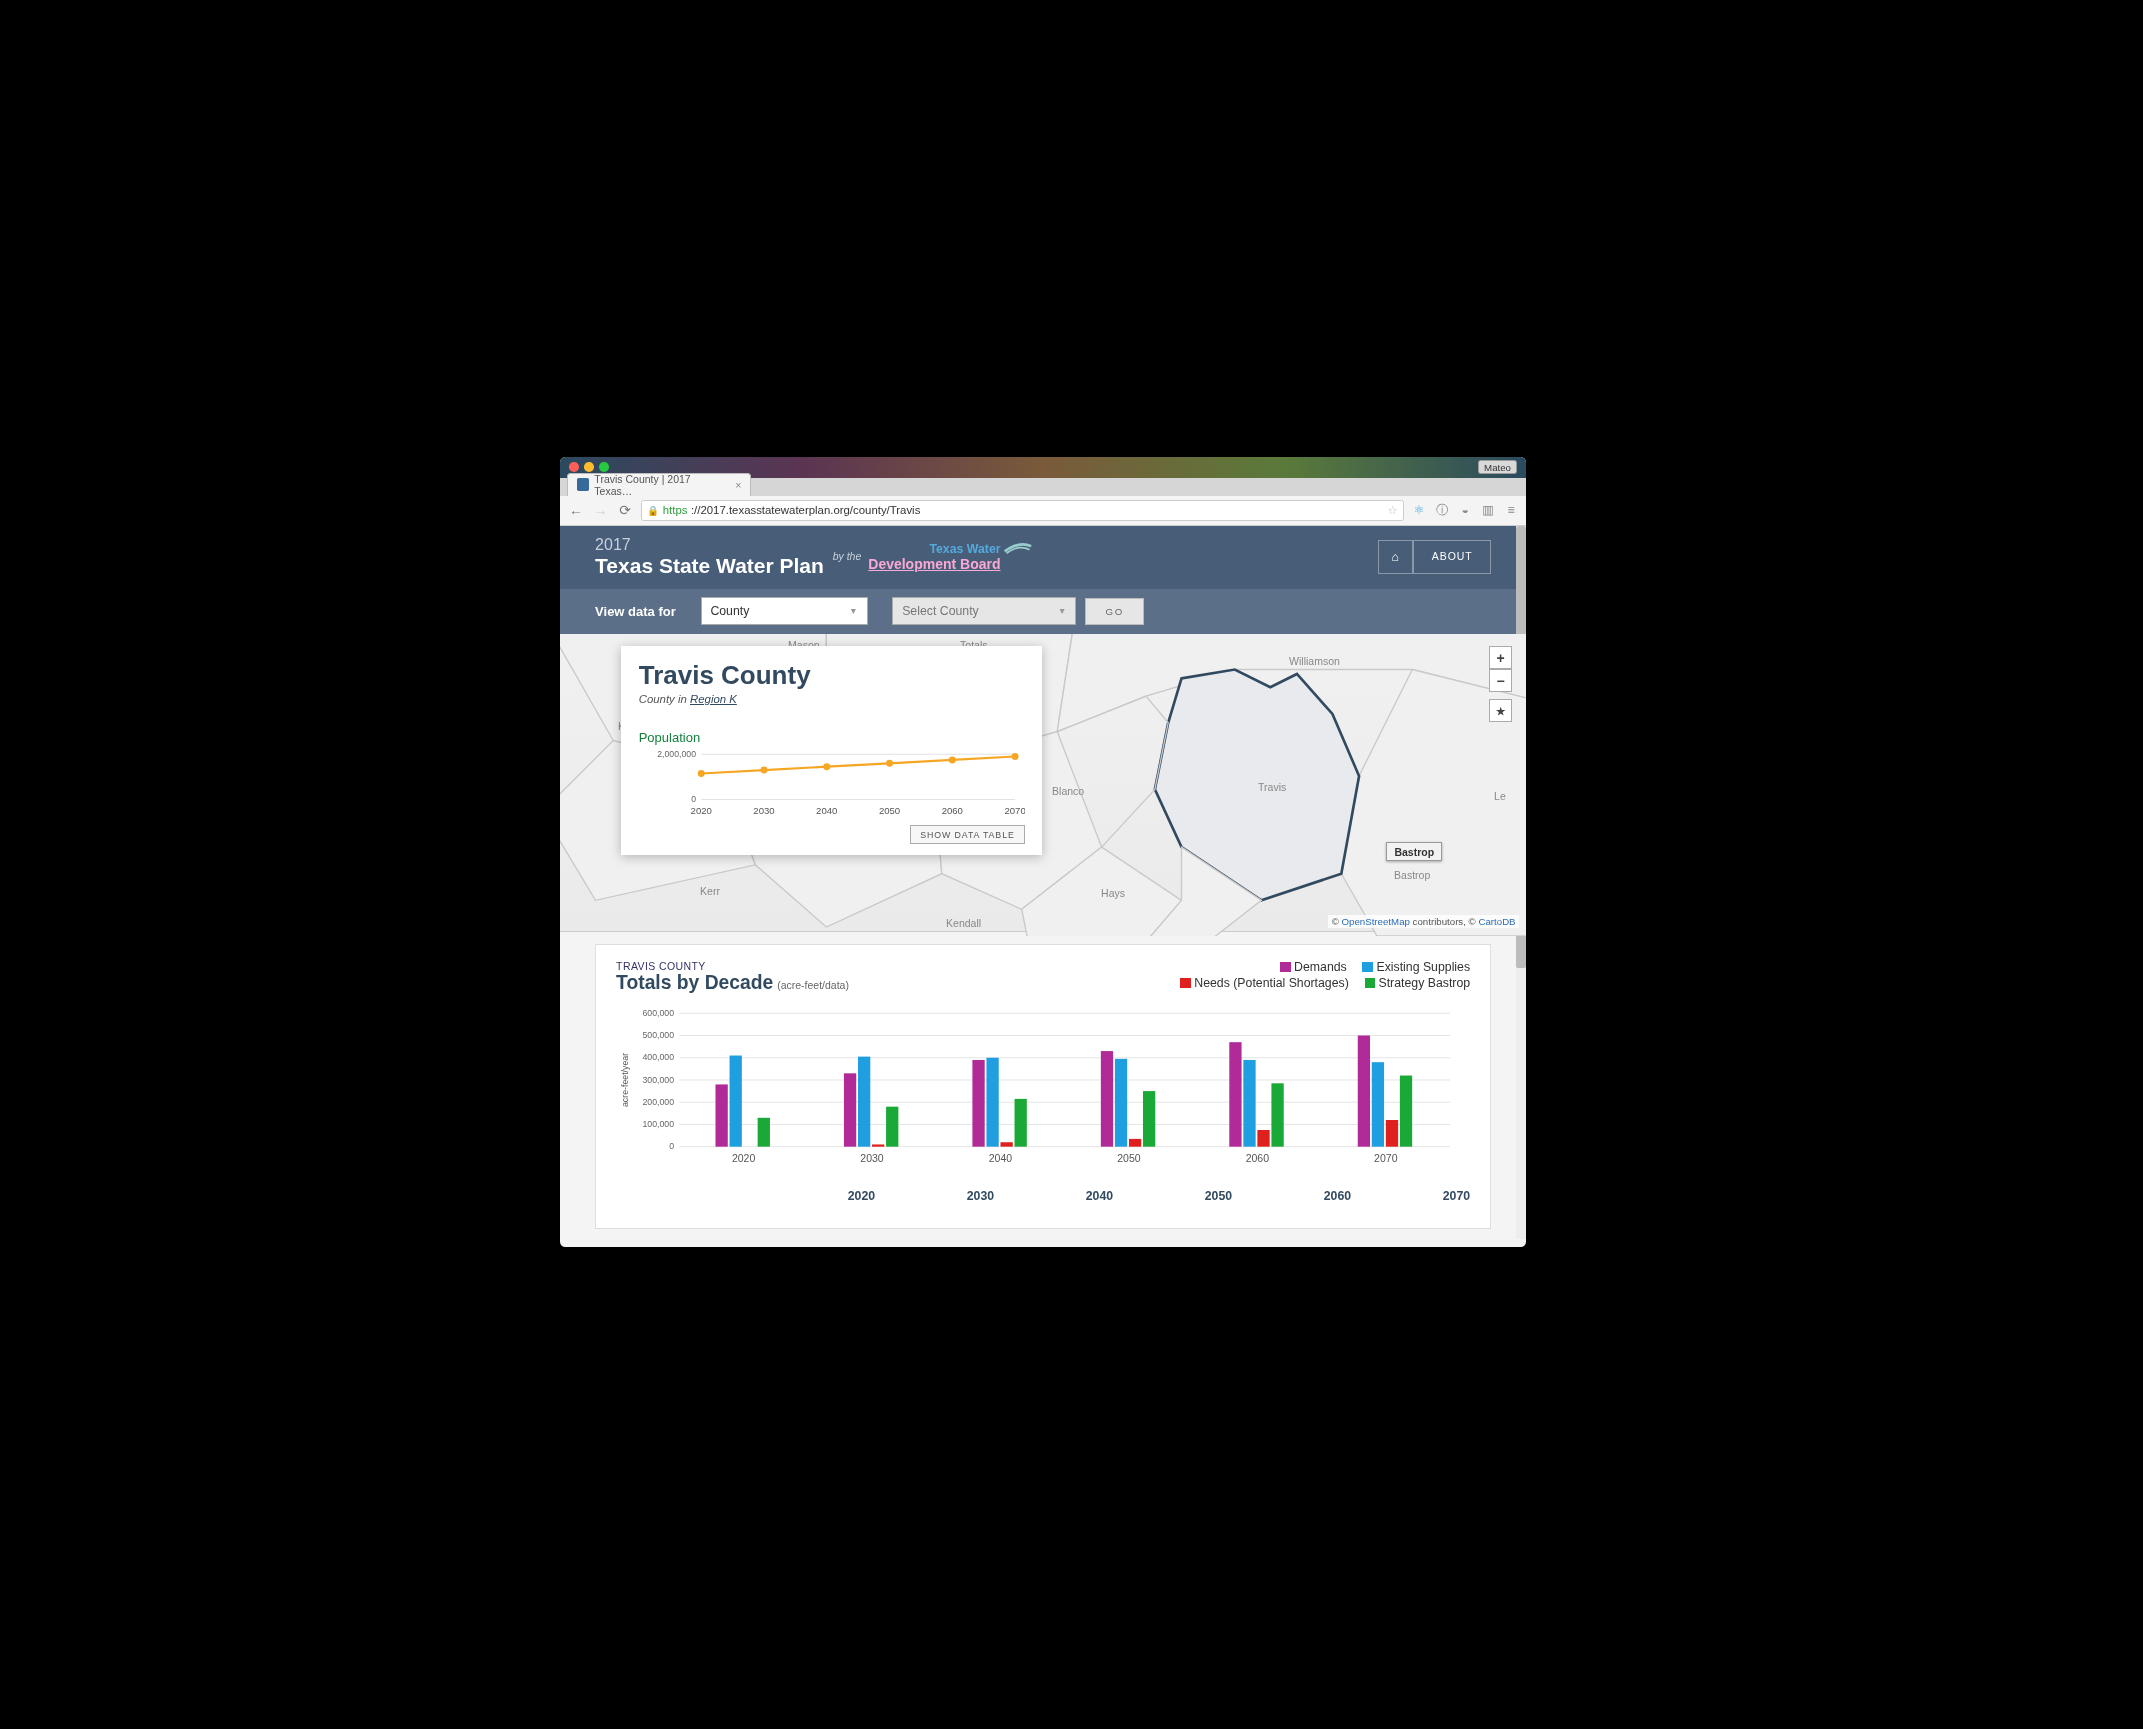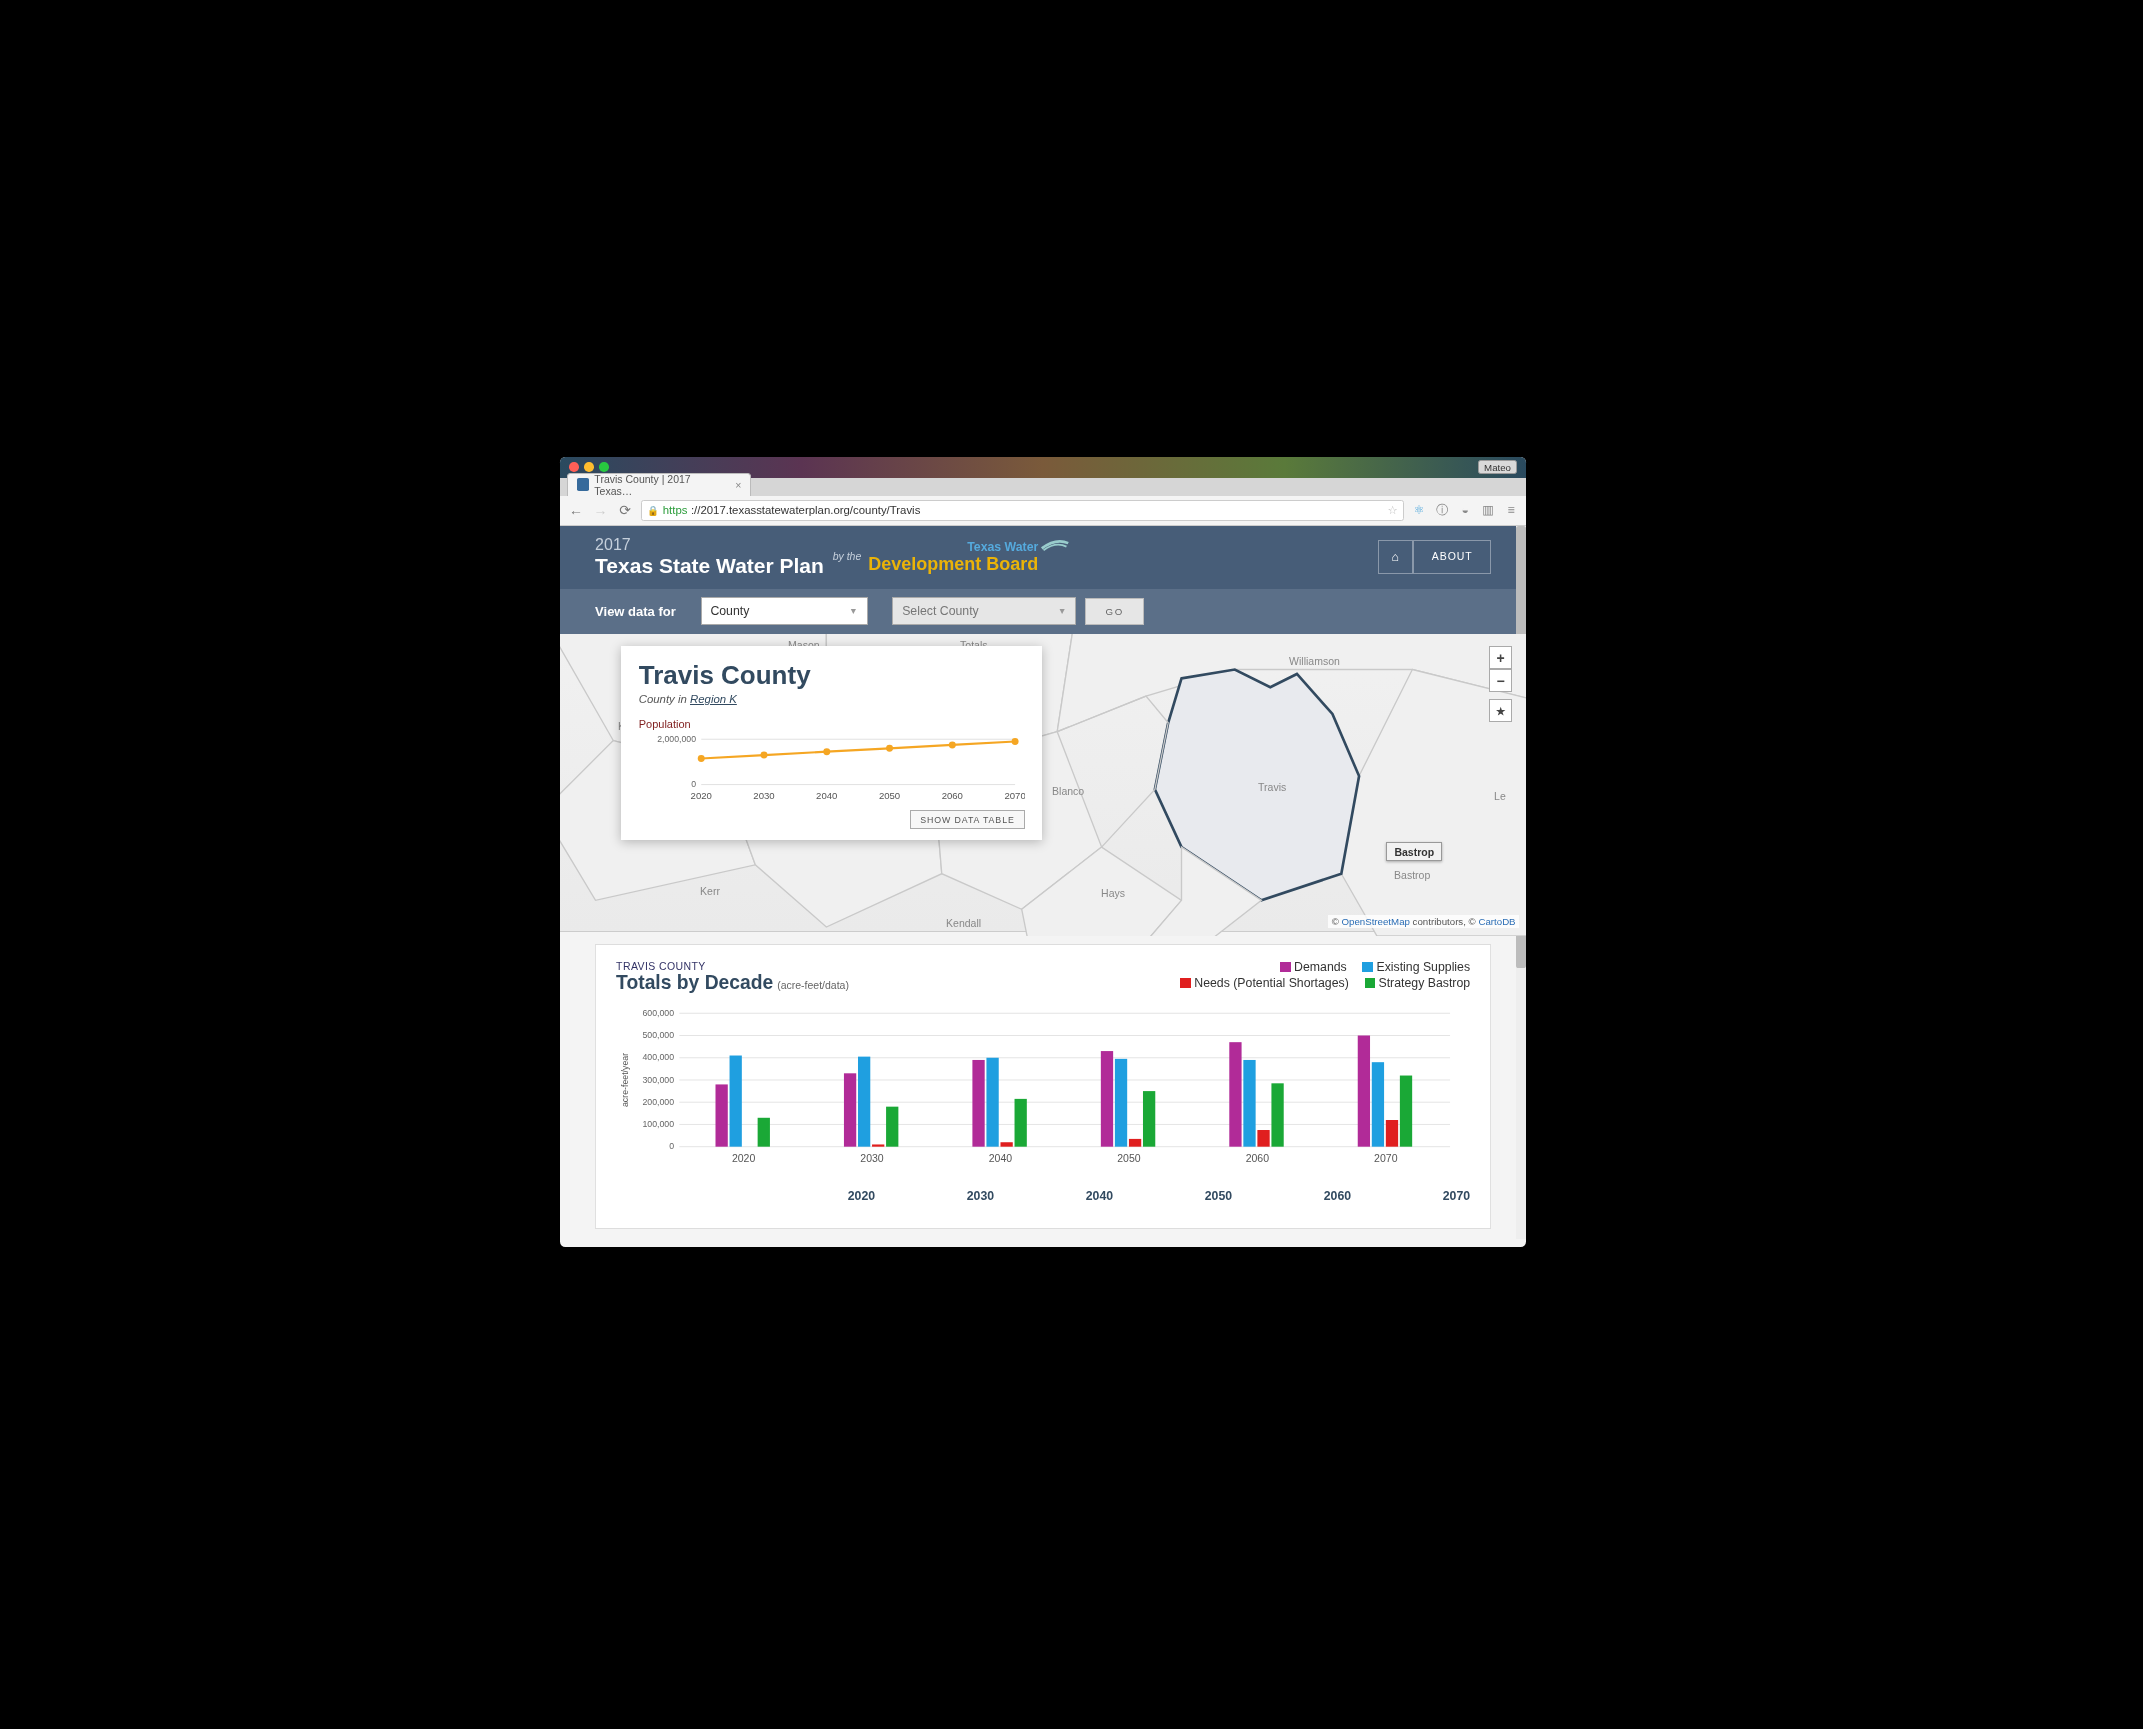--- a/index.html
+++ b/index.html
@@ -25,21 +25,21 @@
 .ext { width:16px; height:16px; color:#888; font-size:12.3px; display:flex; align-items:center; justify-content:center; cursor:pointer; }
 .page { height:calc(100% - 77px); overflow:auto; background:#f4f4f4; position:relative; }
 
 .header { background:#475d78; color:#fff; padding:10.5px 35px; display:flex; align-items:center; }
 .logo { }
 .logo .year { font-size:16px; color:#c6d0dc; font-weight:300; }
 .logo .title { font-size:21px; font-weight:700; }
 .byline { font-style:italic; font-size:10.5px; color:#c6d0dc; margin-left:8.8px; align-self:flex-end; margin-bottom:16px; }
 .twdb { display:flex; flex-direction:column; margin-left:7px; color:#cde; }
 .twdb .tw { color:#5ad; font-size:12.3px; font-weight:600; text-align:right; position:relative; }
-.twdb .db { color:#eab308; font-size:18px; font-weight:600; }
+.twdb .db { color:#f9a8d4; font-size:14px; font-weight:600;text-decoration:underline; }
 .swoosh { position:absolute; top:-3.5px; right:-32px; }
 .headerright { margin-left:auto; display:flex; }
 .hbtn { border:0.9px solid #8a98aa; color:#fff; padding:8.8px 17.6px; font-size:10.5px; letter-spacing:0.9px; cursor:pointer; }
 .hbtn.home { padding:8.8px 12.3px; font-size:12.3px; }
 
 .filterbar { background:#5b6f88; padding:8.8px 35px; display:flex; align-items:center; gap:8.8px; }
 .filterbar label { color:#fff; font-weight:600; font-size:13px; }
 .sel { background:#fff; height:28px; width:167px; display:flex; align-items:center; padding:0 8.8px; border:0.9px solid #aaa; color:#333; font-size:12.3px; justify-content:space-between; cursor:pointer;margin-left:16px; }
 .sel.grey { background:#e6e6e6; color:#777; width:184px; }
 .caret { color:#999; font-size:8.8px; }
@@ -52,21 +52,21 @@
 .mapctrl button.tx { margin-top:7px; font-size:10.5px; }
 .mapattrib { position:absolute; right:7px; bottom:3.5px; font-size:9.7px; color:#555; background:rgba(255,255,255,.8); padding:0.9px 3.5px; }
 .mapattrib a { color:#2a6db5; text-decoration:none; }
 .maplabel { position:absolute; font-size:10.5px; color:#888; }
 .bastpop { position:absolute; right:84px; bottom:70px; background:#f2f2f2; border:0.9px solid #999; padding:2.6px 7px; font-size:10.5px; color:#333; font-weight:600; box-shadow:0 0.9px 2.6px rgba(0,0,0,.3); }
 
 .infocard { position:absolute; left:61px; top:12.3px; width:421px; background:#fff; box-shadow:0 1.8px 10.5px rgba(0,0,0,.25); padding:14px 17.6px 10.5px; }
 .infocard h1 { font-size:26px; color:#324a60; font-weight:800; }
 .subhead { font-size:11.4px; font-style:italic; color:#555; margin-top:1.8px; }
 .subhead a { color:#324a60; text-decoration:underline; font-style:italic; }
-.poplbl { font-size:11px; color:#7f1d1d; margin-top:13px; }
+.poplbl { font-size:13px; color:#15803d; margin-top:25px; }
 .popchart { margin-top:3.5px; }
 .showdt { float:right; margin-top:5.3px; border:0.9px solid #aaa; background:#f7f7f7; font-size:8.8px; letter-spacing:0.9px; padding:3.5px 8.8px; color:#555; cursor:pointer; }
 
 .totals { background:#fff; margin:12.3px 35px; padding:16px 21px 26px; box-shadow:inset 0 0 0 0.9px #ddd; }
 .totals .eyebrow { color:#336; font-size:10.5px; letter-spacing:0.4px; }
 .totals h2 { font-size:19.3px; color:#324a60; font-weight:800; display:inline; }
 .totals .unit { font-size:10.5px; color:#666; }
 .legend { float:right; text-align:right; font-size:12.3px; color:#333; }
 .legend .row { margin-bottom:1.8px; }
 .sw { display:inline-block; width:10.5px; height:10.5px; margin:0 3.5px 0 12.3px; vertical-align:-0.9px; }

